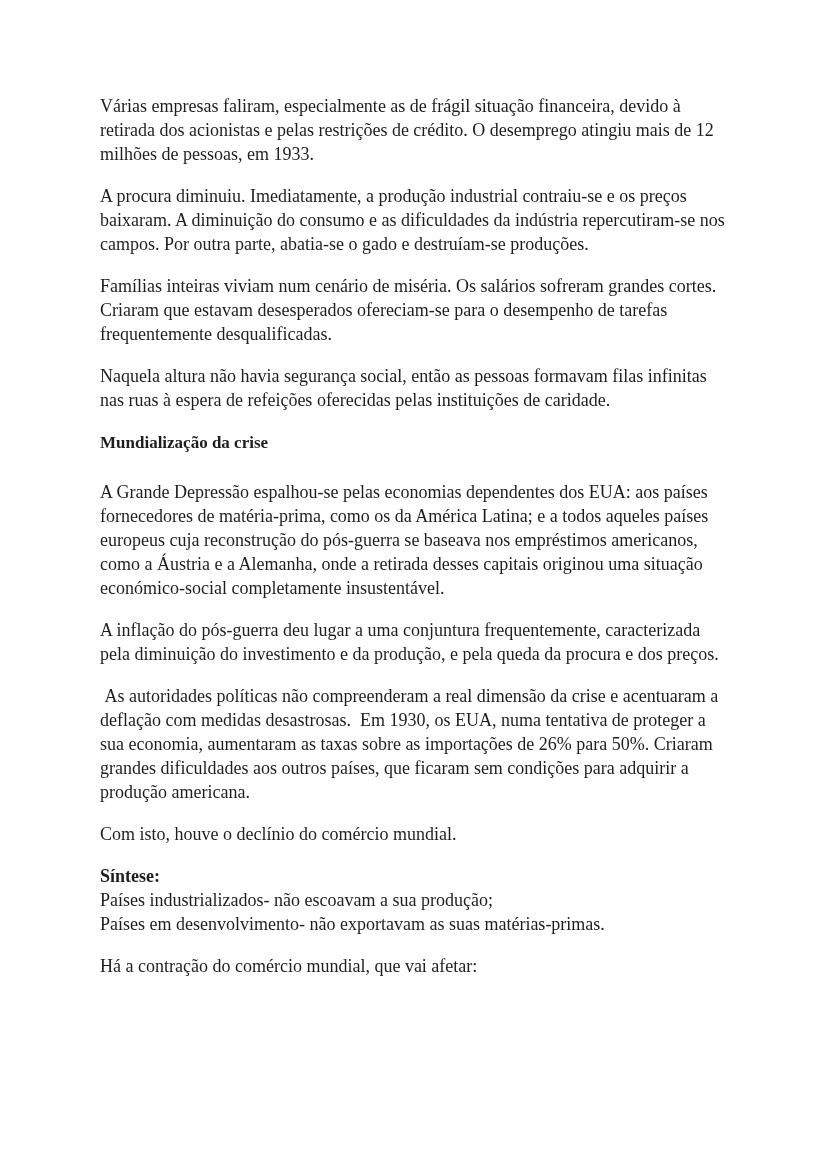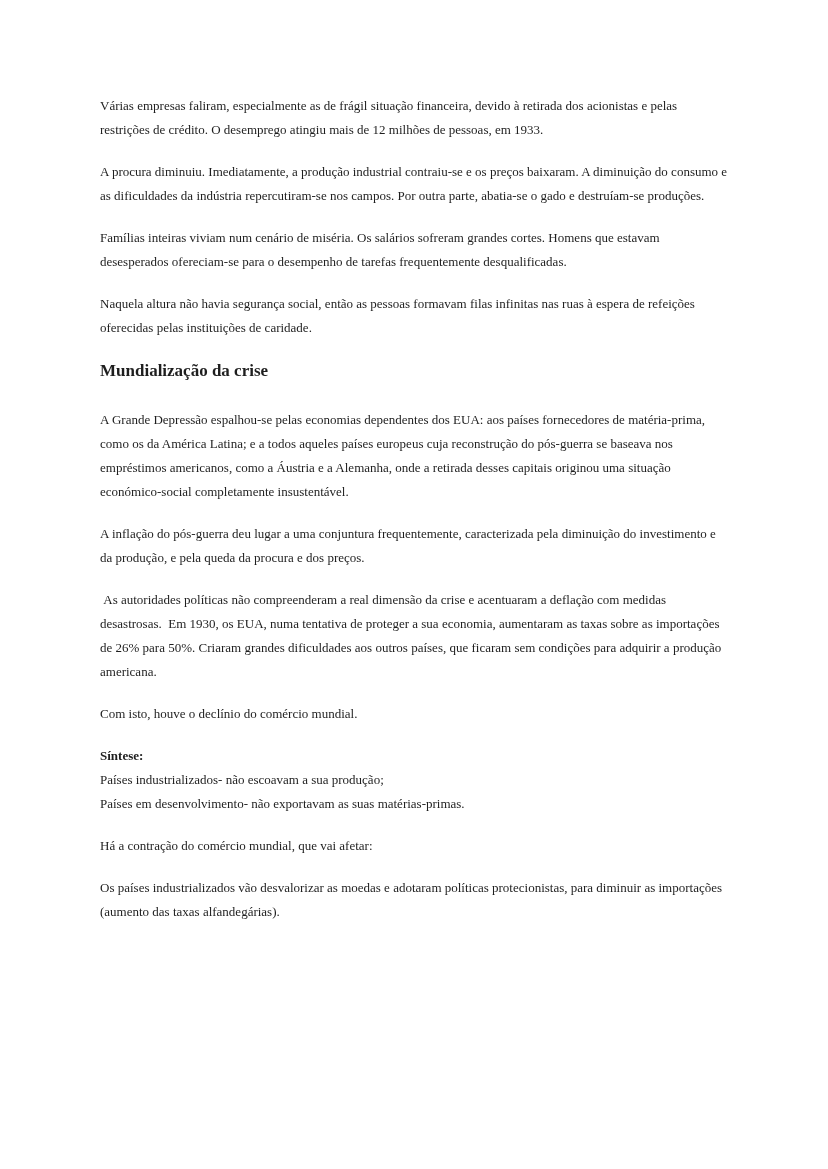--- a/index.html
+++ b/index.html
@@ -16,21 +16,21 @@
   .page {
     box-sizing: border-box;
     width: 828px;
     height: 1169px;
     padding: 94px 100px 0 100px;
     background: #ffffff;
     color: #1e1e1e;
   }
   .block {
     margin: 0 0 18px 0;
-    font-size: 13px;
+    font-size: 18px;
     line-height: 24px;
     white-space: pre-wrap;
   }
   .heading {
     margin: 0 0 24px 0;
     font-size: 17px;
     line-height: 26px;
     font-weight: 700;
     white-space: pre-wrap;
   }
@@ -40,25 +40,24 @@
   .tight {
     margin-bottom: 0;
   }
 </style>
 </head>
 <body>
 
 <div class="page">
   <p class="block">Várias empresas faliram, especialmente as de frágil situação financeira, devido à retirada dos acionistas e pelas restrições de crédito. O desemprego atingiu mais de 12 milhões de pessoas, em 1933.</p>
   <p class="block">A procura diminuiu. Imediatamente, a produção industrial contraiu-se e os preços baixaram. A diminuição do consumo e as dificuldades da indústria repercutiram-se nos campos. Por outra parte, abatia-se o gado e destruíam-se produções.</p>
-  <p class="block">Famílias inteiras viviam num cenário de miséria. Os salários sofreram grandes cortes. Homens que estavam desesperados ofereciam-se para o desempenho de tarefas frequentemente desqualificadas.</p>
+  <p class="block">Famílias inteiras viviam num cenário de miséria. Os salários sofreram grandes cortes. Criaram que estavam desesperados ofereciam-se para o desempenho de tarefas frequentemente desqualificadas.</p>
   <p class="block">Naquela altura não havia segurança social, então as pessoas formavam filas infinitas nas ruas à espera de refeições oferecidas pelas instituições de caridade.</p>
   <h2 class="heading">Mundialização da crise</h2>
   <p class="block">A Grande Depressão espalhou-se pelas economias dependentes dos EUA: aos países fornecedores de matéria-prima, como os da América Latina; e a todos aqueles países europeus cuja reconstrução do pós-guerra se baseava nos empréstimos americanos, como a Áustria e a Alemanha, onde a retirada desses capitais originou uma situação económico-social completamente insustentável.</p>
   <p class="block">A inflação do pós-guerra deu lugar a uma conjuntura frequentemente, caracterizada pela diminuição do investimento e da produção, e pela queda da procura e dos preços.</p>
   <p class="block"> As autoridades políticas não compreenderam a real dimensão da crise e acentuaram a deflação com medidas desastrosas.  Em 1930, os EUA, numa tentativa de proteger a sua economia, aumentaram as taxas sobre as importações de 26% para 50%. Criaram grandes dificuldades aos outros países, que ficaram sem condições para adquirir a produção americana.</p>
   <p class="block">Com isto, houve o declínio do comércio mundial.</p>
   <p class="block bold tight">Síntese:</p>
   <p class="block">Países industrializados- não escoavam a sua produção;
 Países em desenvolvimento- não exportavam as suas matérias-primas.</p>
   <p class="block">Há a contração do comércio mundial, que vai afetar:</p>
-  <p class="block">Os países industrializados vão desvalorizar as moedas e adotaram políticas protecionistas, para diminuir as importações (aumento das taxas alfandegárias).</p>
 </div>
 
 </body></html>

